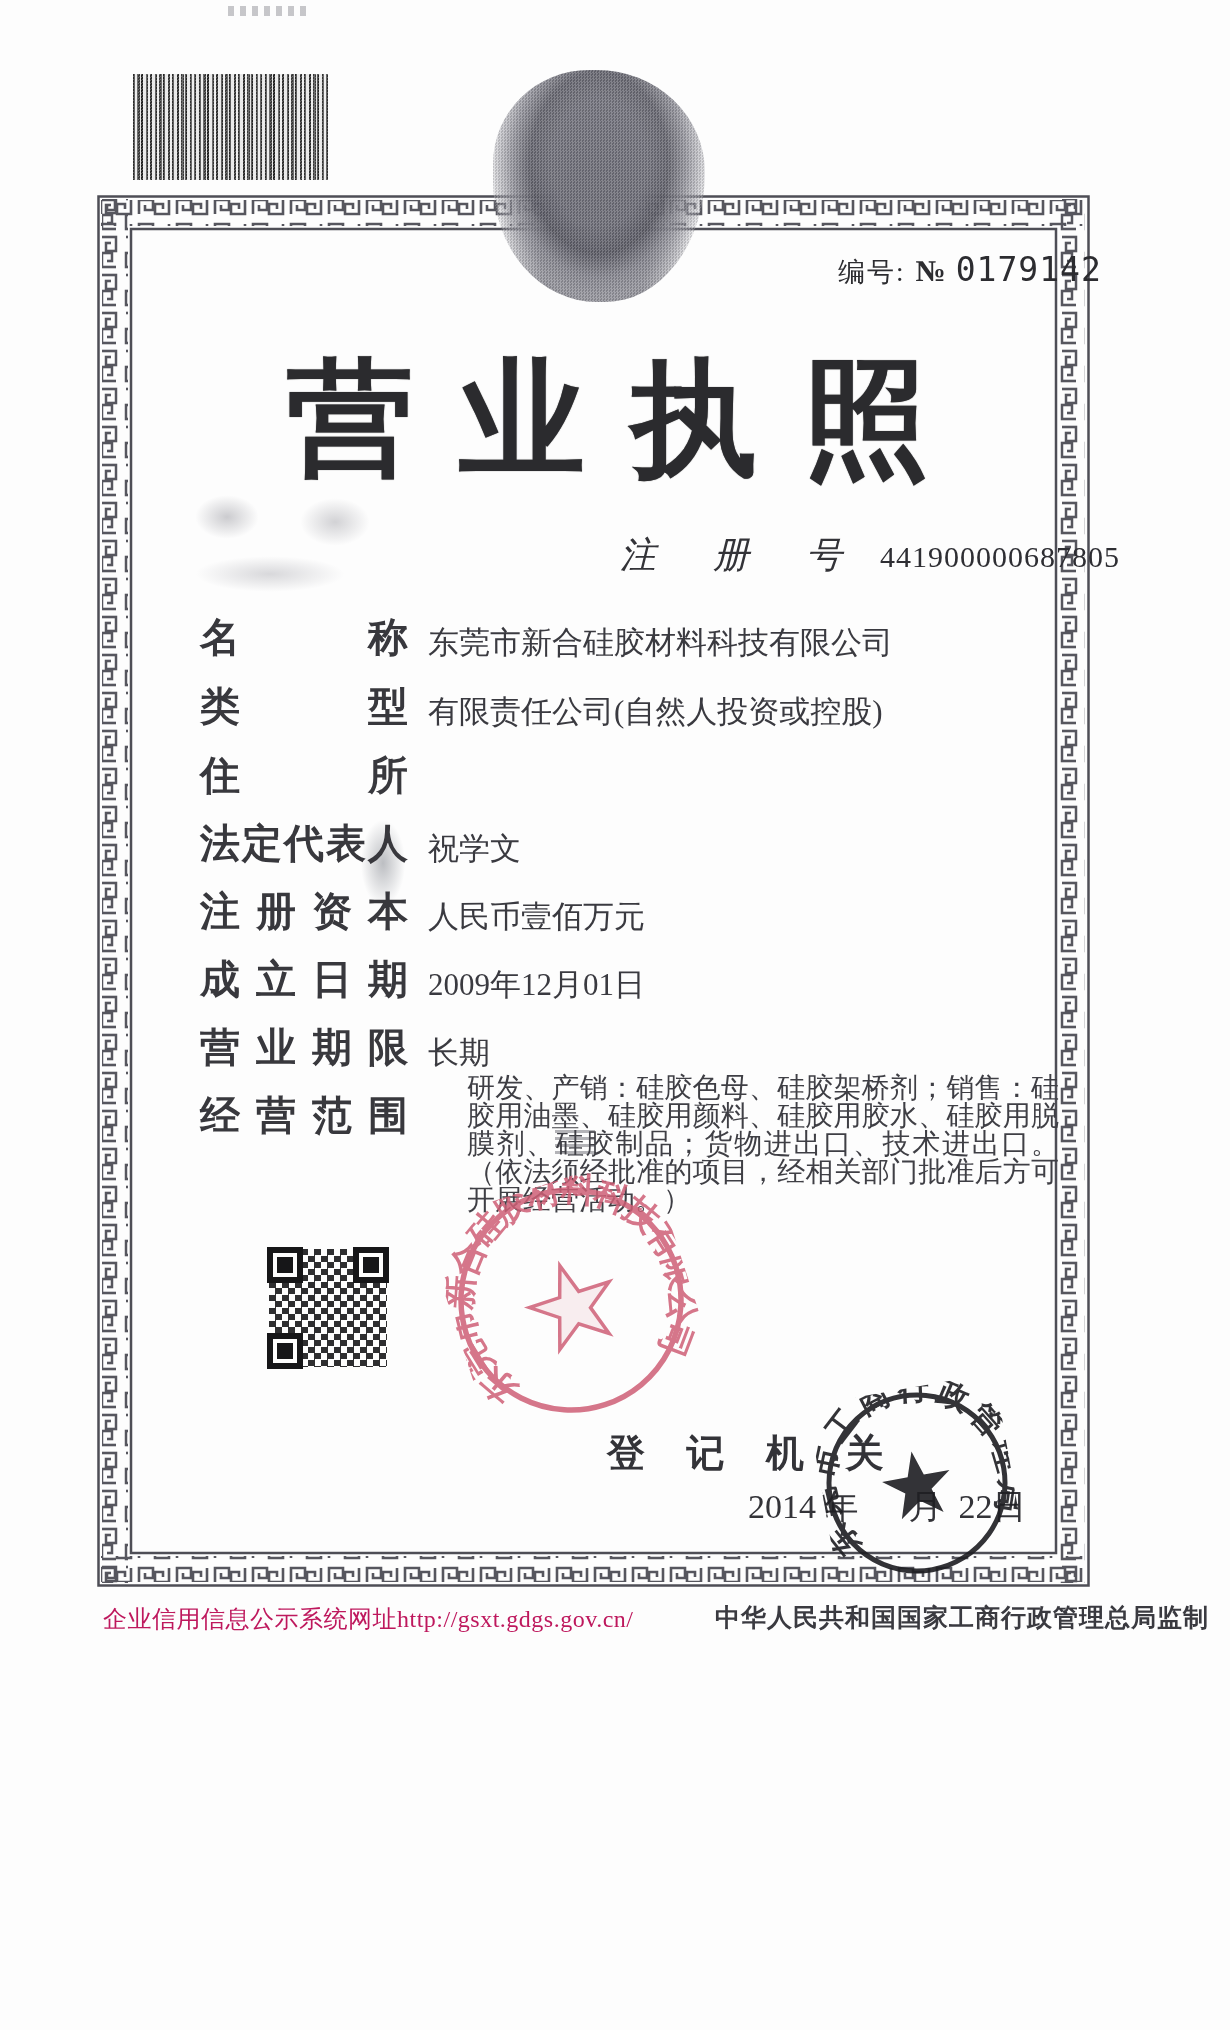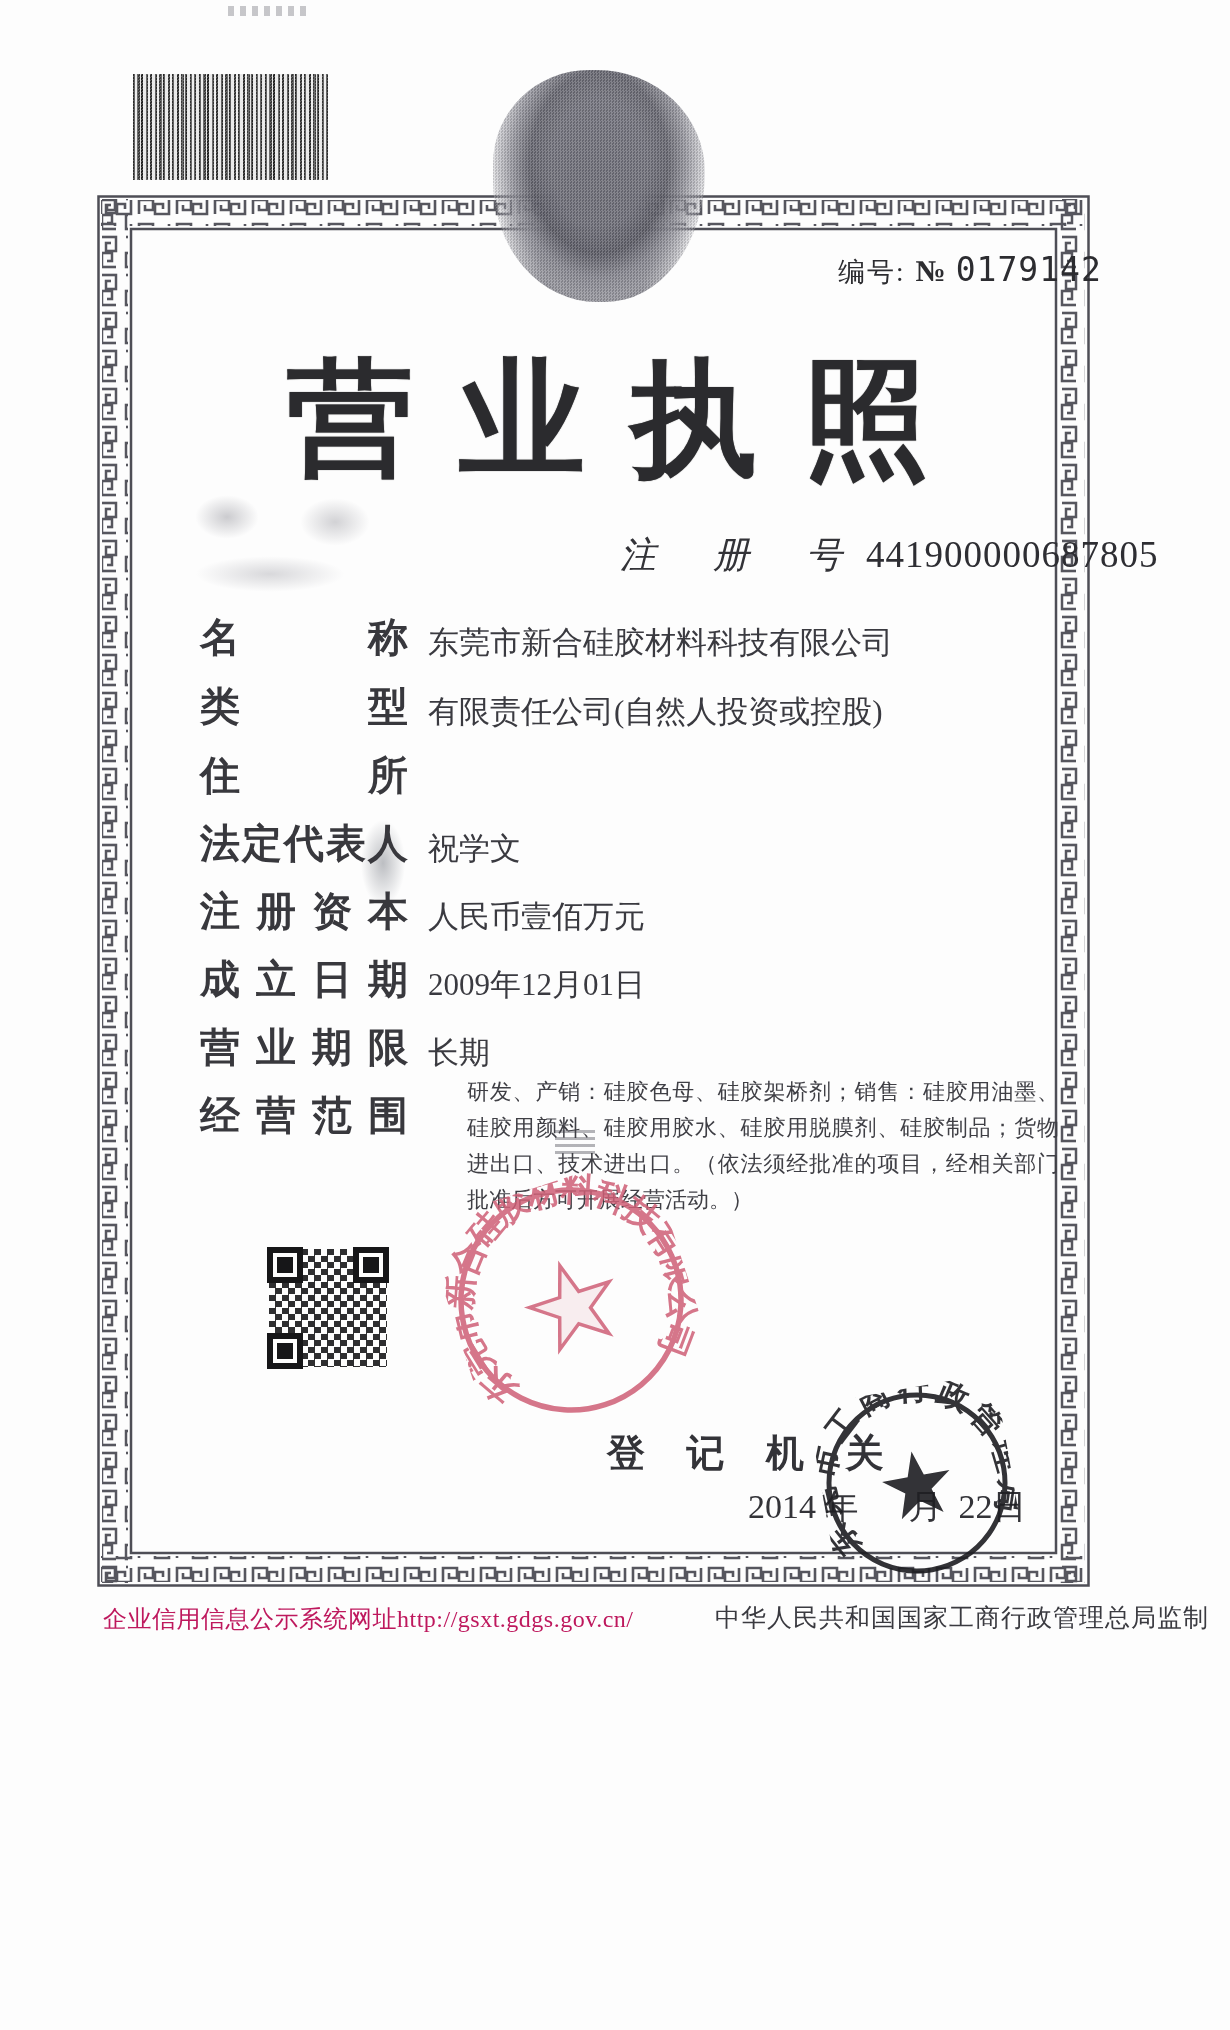--- a/index.html
+++ b/index.html
@@ -38,31 +38,31 @@
   .serial .no-val{font-family:"DejaVu Sans Mono", monospace;font-size:33px;letter-spacing:1px;}
 
   
   .title{position:absolute;left:287px;top:336px;z-index:3;font-family:"DejaVu Sans", sans-serif;
     font-weight:900;font-size:126px;letter-spacing:46px;color:#2b2b2e;white-space:nowrap;
     text-shadow:0 0 1px #555;}
 
   
   .regno{position:absolute;left:620px;top:531px;z-index:3;white-space:nowrap;}
   .regno .lbl{font-size:36px;letter-spacing:24px;color:#333338;font-style:italic;}
-  .regno .num{font-size:37px;letter-spacing:1px;color:#2e2e33;}
+  .regno .num{font-size:30px;letter-spacing:1px;color:#2e2e33;margin-left:14px;}
 
   
   .flabel{position:absolute;left:200px;width:208px;z-index:3;font-size:40px;font-weight:600;
     color:#38383d;text-align:justify;text-align-last:justify;line-height:1;}
   .fvalue{position:absolute;left:428px;z-index:3;font-size:31px;color:#3a3a40;line-height:1.15;white-space:nowrap;}
   .r1l{top:618px}.r2l{top:687px}.r3l{top:756px}.r4l{top:824px}
   .r5l{top:892px}.r6l{top:960px}.r7l{top:1028px}.r8l{top:1096px}
   .r1v{top:625px}.r2v{top:694px}.r3v{top:763px}.r4v{top:831px}
   .r5v{top:899px}.r6v{top:967px}.r7v{top:1035px}
-  .scope{top:1074px;left:467px;width:592px;font-size:22px;line-height:36px;white-space:normal;
+  .scope{top:1074px;left:467px;width:592px;font-size:28px;line-height:28px;white-space:normal;
     text-align:justify;color:#3f3f45;}
 
   
   .qr{position:absolute;left:265px;top:1245px;width:126px;height:126px;z-index:3;background:#fdfdfd;}
   .qr-mod{position:absolute;inset:4px;
     background:repeating-conic-gradient(#1c1c1e 0% 25%, rgba(0,0,0,0) 0% 50%);
     background-size:13px 13px;opacity:.92;}
   .finder{position:absolute;width:36px;height:36px;border:6px solid #161618;background:#fdfdfd;box-sizing:border-box;}
   .finder::after{content:"";position:absolute;inset:4px;background:#161618;}
   .f-tl{left:2px;top:2px}.f-tr{right:2px;top:2px}.f-bl{left:2px;bottom:2px}
@@ -73,21 +73,21 @@
 
   
   .registry{position:absolute;left:607px;top:1428px;z-index:3;font-size:38px;font-weight:600;
     letter-spacing:16px;color:#333338;white-space:nowrap;}
   .dateline{position:absolute;left:748px;top:1484px;z-index:3;font-size:34px;color:#333338;white-space:nowrap;}
   .dateline .mon{margin-left:50px;}
   .dateline .day{margin-left:16px;}
 
   
   .foot-left{position:absolute;left:103px;top:1603px;z-index:3;font-size:24px;color:#be185d;letter-spacing:.5px;}
-  .foot-right{position:absolute;left:715px;top:1601px;z-index:3;font-size:25px;font-weight:400;color:#3a3a40;letter-spacing:1px;}
+  .foot-right{position:absolute;left:715px;top:1601px;z-index:3;font-size:25px;font-weight:700;color:#3a3a40;letter-spacing:1px;}
 
   
   .artifact{position:absolute;z-index:2;pointer-events:none;}
   .a-top{left:228px;top:6px;width:80px;height:10px;
     background:repeating-linear-gradient(90deg,#9a9aa0 0 6px,rgba(0,0,0,0) 6px 12px);opacity:.55;}
   .a-s1{left:195px;top:495px;width:64px;height:44px;border-radius:50%;
     background:radial-gradient(ellipse, rgba(110,110,120,.35), rgba(0,0,0,0) 70%);}
   .a-s2{left:300px;top:498px;width:70px;height:48px;border-radius:50%;
     background:radial-gradient(ellipse, rgba(110,110,120,.3), rgba(0,0,0,0) 70%);}
   .a-s3{left:195px;top:556px;width:150px;height:36px;border-radius:50%;

